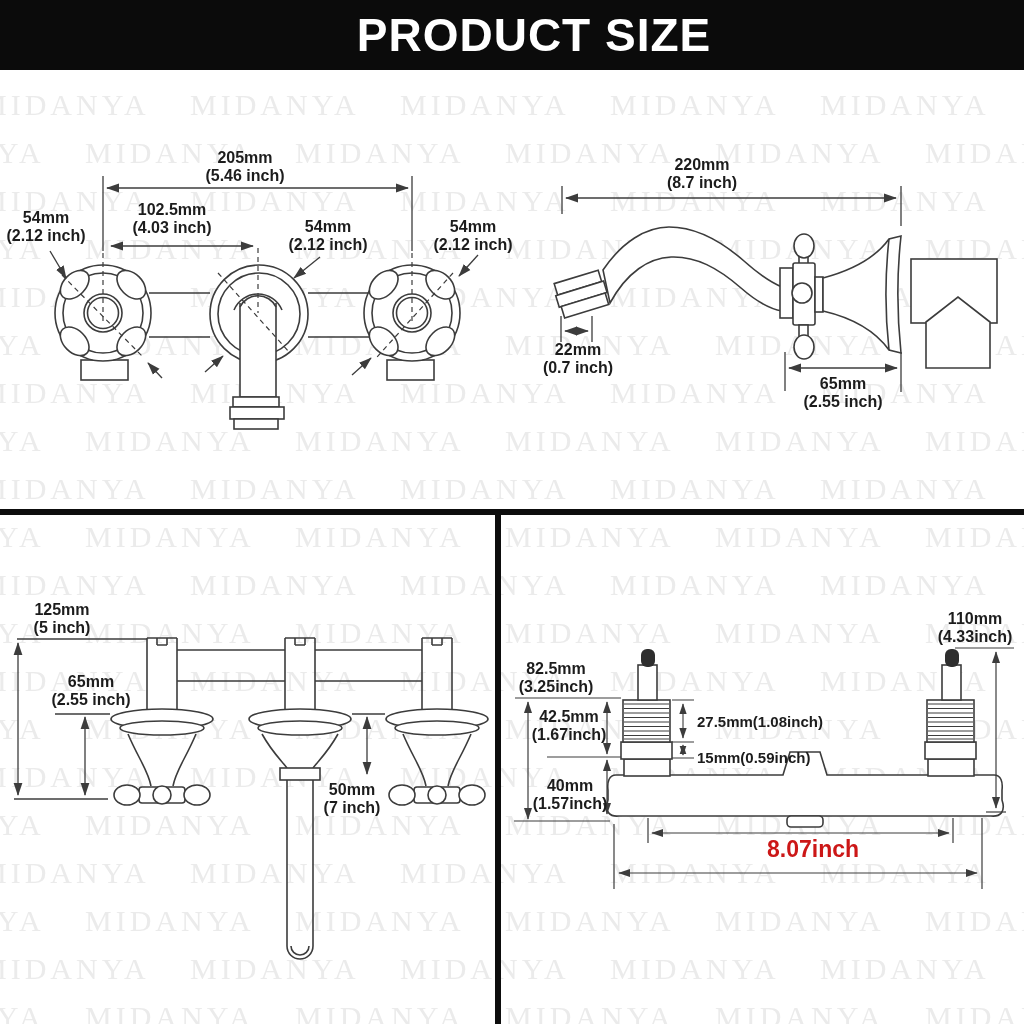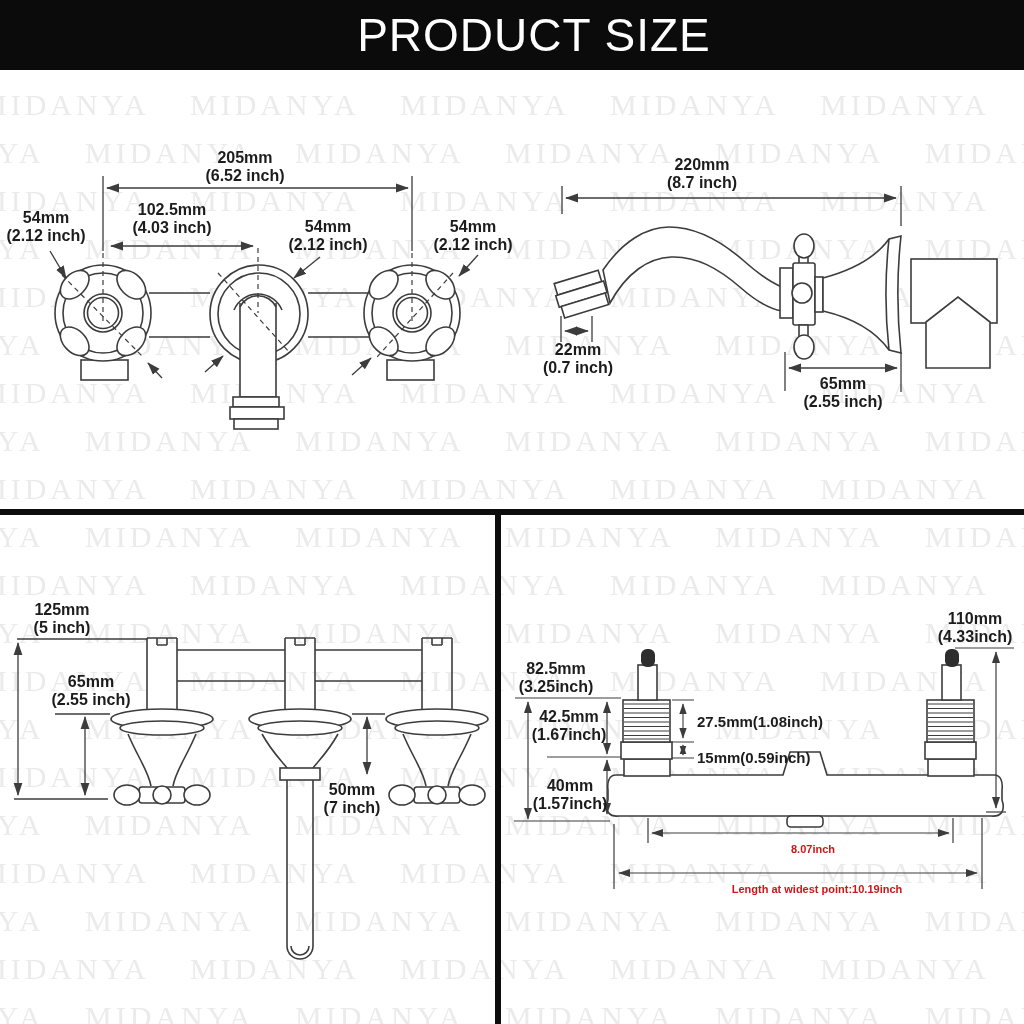--- a/index.html
+++ b/index.html
@@ -14,38 +14,38 @@
   .stage{
     position:relative;width:1024px;height:1024px;background:#ffffff;
     overflow:hidden;font-family:"Liberation Sans",sans-serif;
   }
   .banner{
     position:absolute;left:0;top:0;width:1024px;height:70px;
     background:var(--banner);z-index:6;
     display:flex;align-items:center;justify-content:center;
   }
   .banner .title{
-    color:var(--bannertext);font-size:46px;font-weight:normal;letter-spacing:1px;
+    color:var(--bannertext);font-size:46px;font-weight:bold;letter-spacing:1px;
     font-family:"Liberation Sans",sans-serif;
     margin-left:44px;
   }
   .wm-layer{position:absolute;left:0;top:0;width:1024px;height:1024px;z-index:0;}
   .wm-word{
     position:absolute;font-family:"Liberation Serif",serif;
     font-size:30px;letter-spacing:4px;color:var(--wm);white-space:nowrap;
     user-select:none;
   }
   svg.art{position:absolute;left:0;top:0;z-index:1;pointer-events:none;}
   .dim{
     position:absolute;z-index:3;text-align:center;
     font-weight:bold;font-size:16px;line-height:17.5px;color:var(--dimtext);
     transform:translateX(-50%);white-space:nowrap;
   }
   .dim.single-left{transform:none;text-align:left;font-size:15px;}
-  .dim.red{color:var(--red);font-size:11px;}
+  .dim.red{color:var(--red);font-size:23px;}
   .divider-h{position:absolute;left:0;top:509px;width:1024px;height:6px;background:#0d0d0d;z-index:5;}
   .divider-v{position:absolute;left:495px;top:509px;width:6px;height:515px;background:#0d0d0d;z-index:5;}
 </style>
 </head>
 <body>
 
 <div class="stage">
 
   <div class="wm-layer" id="wm-layer">
       <span class="wm-word" style="left: -20px; top: 88px;">MIDANYA</span>
@@ -366,21 +366,21 @@
         <path d="M648,818 V843 M953,818 V843"></path>
         <line x1="652" y1="833" x2="949" y2="833" marker-start="url(#ar)" marker-end="url(#ar)"></line>
         <path d="M614,824 V889 M982,818 V889"></path>
         <line x1="619" y1="873" x2="977" y2="873" marker-start="url(#ar)" marker-end="url(#ar)"></line>
       </g>
     </g>
   </svg>
 
   <div class="dim" style="left:245px;top:149px">
     <div>205mm</div>
-    <div>(6.52 inch)</div>
+    <div>(5.46 inch)</div>
   </div>
   <div class="dim" style="left:172px;top:201px">
     <div>102.5mm</div>
     <div>(4.03 inch)</div>
   </div>
   <div class="dim" style="left:46px;top:209px">
     <div>54mm</div>
     <div>(2.12 inch)</div>
   </div>
   <div class="dim" style="left:328px;top:218px">
@@ -436,23 +436,20 @@
     <div>40mm</div>
     <div>(1.57inch)</div>
   </div>
   <div class="dim" style="left:975px;top:610px">
     <div>110mm</div>
     <div>(4.33inch)</div>
   </div>
   <div class="dim red" style="left:813px;top:841px">
     <div>8.07inch</div>
   </div>
-  <div class="dim red" style="left:817px;top:881px">
-    <div>Length at widest point:10.19inch</div>
-  </div>
 
   <div class="divider-h"></div>
   <div class="divider-v"></div>
 
   <div class="banner">
     <span class="title">PRODUCT SIZE</span>
   </div>
 
 </div>
 

